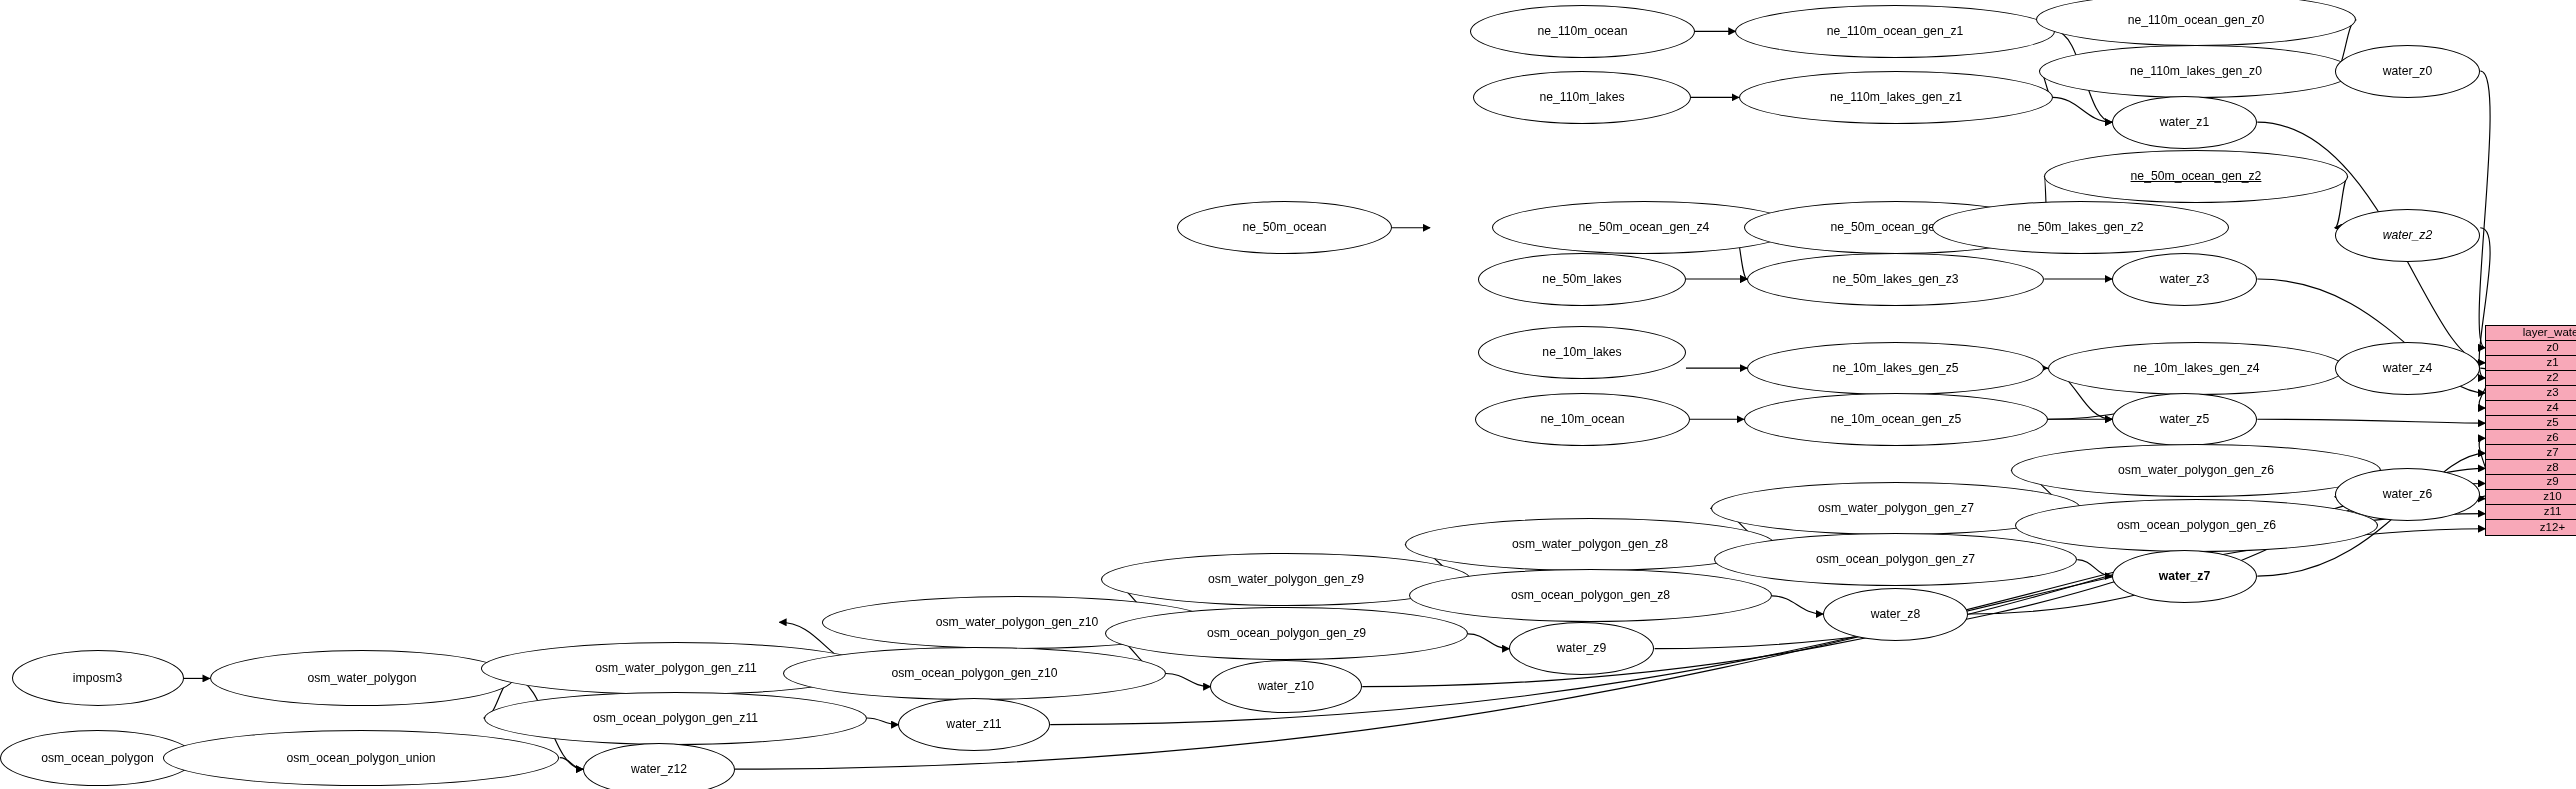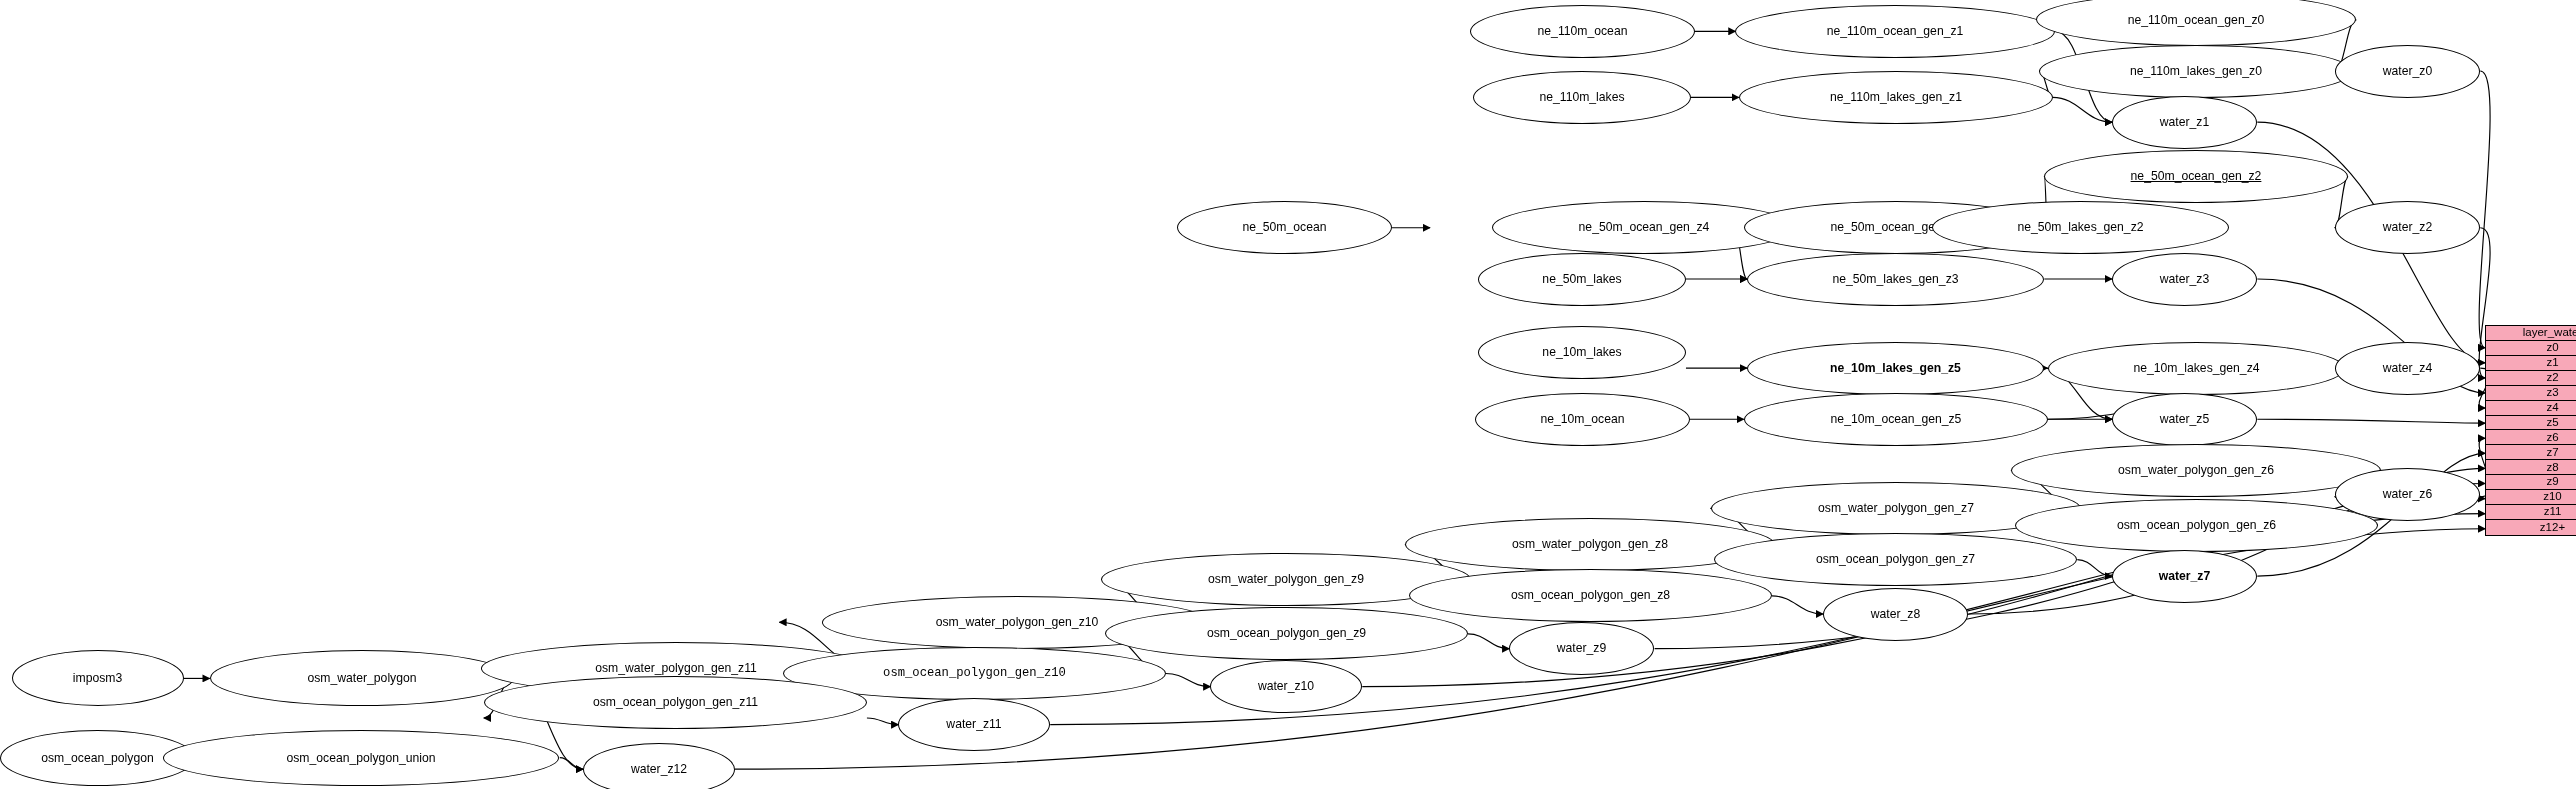--- a/index.html
+++ b/index.html
@@ -146,48 +146,48 @@
       <div class="node" style="left: 1473px; top: 71px; width: 218px; height: 53px;">ne_110m_lakes</div>
       <div class="node" style="left: 1739px; top: 71px; width: 314px; height: 53px;">ne_110m_lakes_gen_z1</div>
       <div class="node" style="left: 2039px; top: 45px; width: 314px; height: 53px;">ne_110m_lakes_gen_z0</div>
       <div class="node" style="left: 2335px; top: 45px; width: 145px; height: 53px;">water_z0</div>
       <div class="node" style="left: 2112px; top: 96px; width: 145px; height: 53px;">water_z1</div>
       <div class="node" style="left: 1177px; top: 201px; width: 215px; height: 53px;">ne_50m_ocean</div>
       <div class="node" style="left: 1492px; top: 201px; width: 304px; height: 53px; text-align: center;">ne_50m_ocean_gen_z4</div>
       <div class="node" style="left: 1744px; top: 201px; width: 304px; height: 53px;">ne_50m_ocean_gen_z3</div>
       <div class="node" style="left: 2044px; top: 150px; width: 304px; height: 53px; text-decoration: underline;">ne_50m_ocean_gen_z2</div>
       <div class="node" style="left: 1932px; top: 201px; width: 297px; height: 53px;">ne_50m_lakes_gen_z2</div>
-      <div class="node" style="left: 2335px; top: 201px; width: 145px; height: 53px;">water_z2</div>
+      <div class="node" style="left: 2335px; top: 209px; width: 145px; height: 53px; font-style: italic;">water_z2</div>
       <div class="node" style="left: 1478px; top: 253px; width: 208px; height: 53px;">ne_50m_lakes</div>
       <div class="node" style="left: 1747px; top: 253px; width: 297px; height: 53px;">ne_50m_lakes_gen_z3</div>
       <div class="node" style="left: 2112px; top: 253px; width: 145px; height: 53px;">water_z3</div>
       <div class="node" style="left: 1478px; top: 326px; width: 208px; height: 53px;">ne_10m_lakes</div>
-      <div class="node" style="left: 1747px; top: 342px; width: 297px; height: 53px; font-weight: bold;">ne_10m_lakes_gen_z5</div>
+      <div class="node" style="left: 1747px; top: 342px; width: 297px; height: 53px;">ne_10m_lakes_gen_z5</div>
       <div class="node" style="left: 2048px; top: 342px; width: 297px; height: 53px;">ne_10m_lakes_gen_z4</div>
       <div class="node" style="left: 2335px; top: 342px; width: 145px; height: 53px;">water_z4</div>
       <div class="node" style="left: 1475px; top: 393px; width: 215px; height: 53px;">ne_10m_ocean</div>
       <div class="node" style="left: 1744px; top: 393px; width: 304px; height: 53px;">ne_10m_ocean_gen_z5</div>
       <div class="node" style="left: 2112px; top: 393px; width: 145px; height: 53px;">water_z5</div>
       <div class="node" style="left: 2011px; top: 444px; width: 370px; height: 53px;">osm_water_polygon_gen_z6</div>
       <div class="node" style="left: 2335px; top: 468px; width: 145px; height: 53px;">water_z6</div>
       <div class="node" style="left: 1711px; top: 482px; width: 370px; height: 53px;">osm_water_polygon_gen_z7</div>
       <div class="node" style="left: 2015px; top: 499px; width: 363px; height: 53px;">osm_ocean_polygon_gen_z6</div>
       <div class="node" style="left: 1405px; top: 518px; width: 370px; height: 53px;">osm_water_polygon_gen_z8</div>
       <div class="node" style="left: 1714px; top: 533px; width: 363px; height: 53px;">osm_ocean_polygon_gen_z7</div>
       <div class="node" style="left: 2112px; top: 550px; width: 145px; height: 53px; font-weight: bold;">water_z7</div>
       <div class="node" style="left: 1101px; top: 553px; width: 370px; height: 53px;">osm_water_polygon_gen_z9</div>
       <div class="node" style="left: 1409px; top: 569px; width: 363px; height: 53px;">osm_ocean_polygon_gen_z8</div>
       <div class="node" style="left: 1823px; top: 588px; width: 145px; height: 53px;">water_z8</div>
       <div class="node" style="left: 822px; top: 596px; width: 390px; height: 53px;">osm_water_polygon_gen_z10</div>
       <div class="node" style="left: 1105px; top: 607px; width: 363px; height: 53px;">osm_ocean_polygon_gen_z9</div>
       <div class="node" style="left: 1509px; top: 622px; width: 145px; height: 53px;">water_z9</div>
       <div class="node" style="left: 481px; top: 642px; width: 390px; height: 53px;">osm_water_polygon_gen_z11</div>
-      <div class="node" style="left: 783px; top: 647px; width: 383px; height: 53px; font-family: Liberation Mono, monospace;">osm_ocean_polygon_gen_z10</div>
+      <div class="node" style="left: 783px; top: 647px; width: 383px; height: 53px;">osm_ocean_polygon_gen_z10</div>
       <div class="node" style="left: 1210px; top: 660px; width: 152px; height: 53px;">water_z10</div>
-      <div class="node" style="left: 484px; top: 676px; width: 383px; height: 53px;">osm_ocean_polygon_gen_z11</div>
+      <div class="node" style="left: 484px; top: 692px; width: 383px; height: 53px;">osm_ocean_polygon_gen_z11</div>
       <div class="node" style="left: 898px; top: 698px; width: 152px; height: 53px;">water_z11</div>
       <div class="node" style="left: 583px; top: 743px; width: 152px; height: 53px;">water_z12</div>
     </div>
   <div id="table-holder">
       <div class="table-node" style="left: 2485px; top: 325px; width: 135px; height: 211px;">
         <div class="trow" style="height: 15px;">layer_water</div>
         <div class="trow" style="height: 15px;">z0</div>
         <div class="trow" style="height: 15px;">z1</div>
         <div class="trow" style="height: 15px;">z2</div>
         <div class="trow" style="height: 15px;">z3</div>

